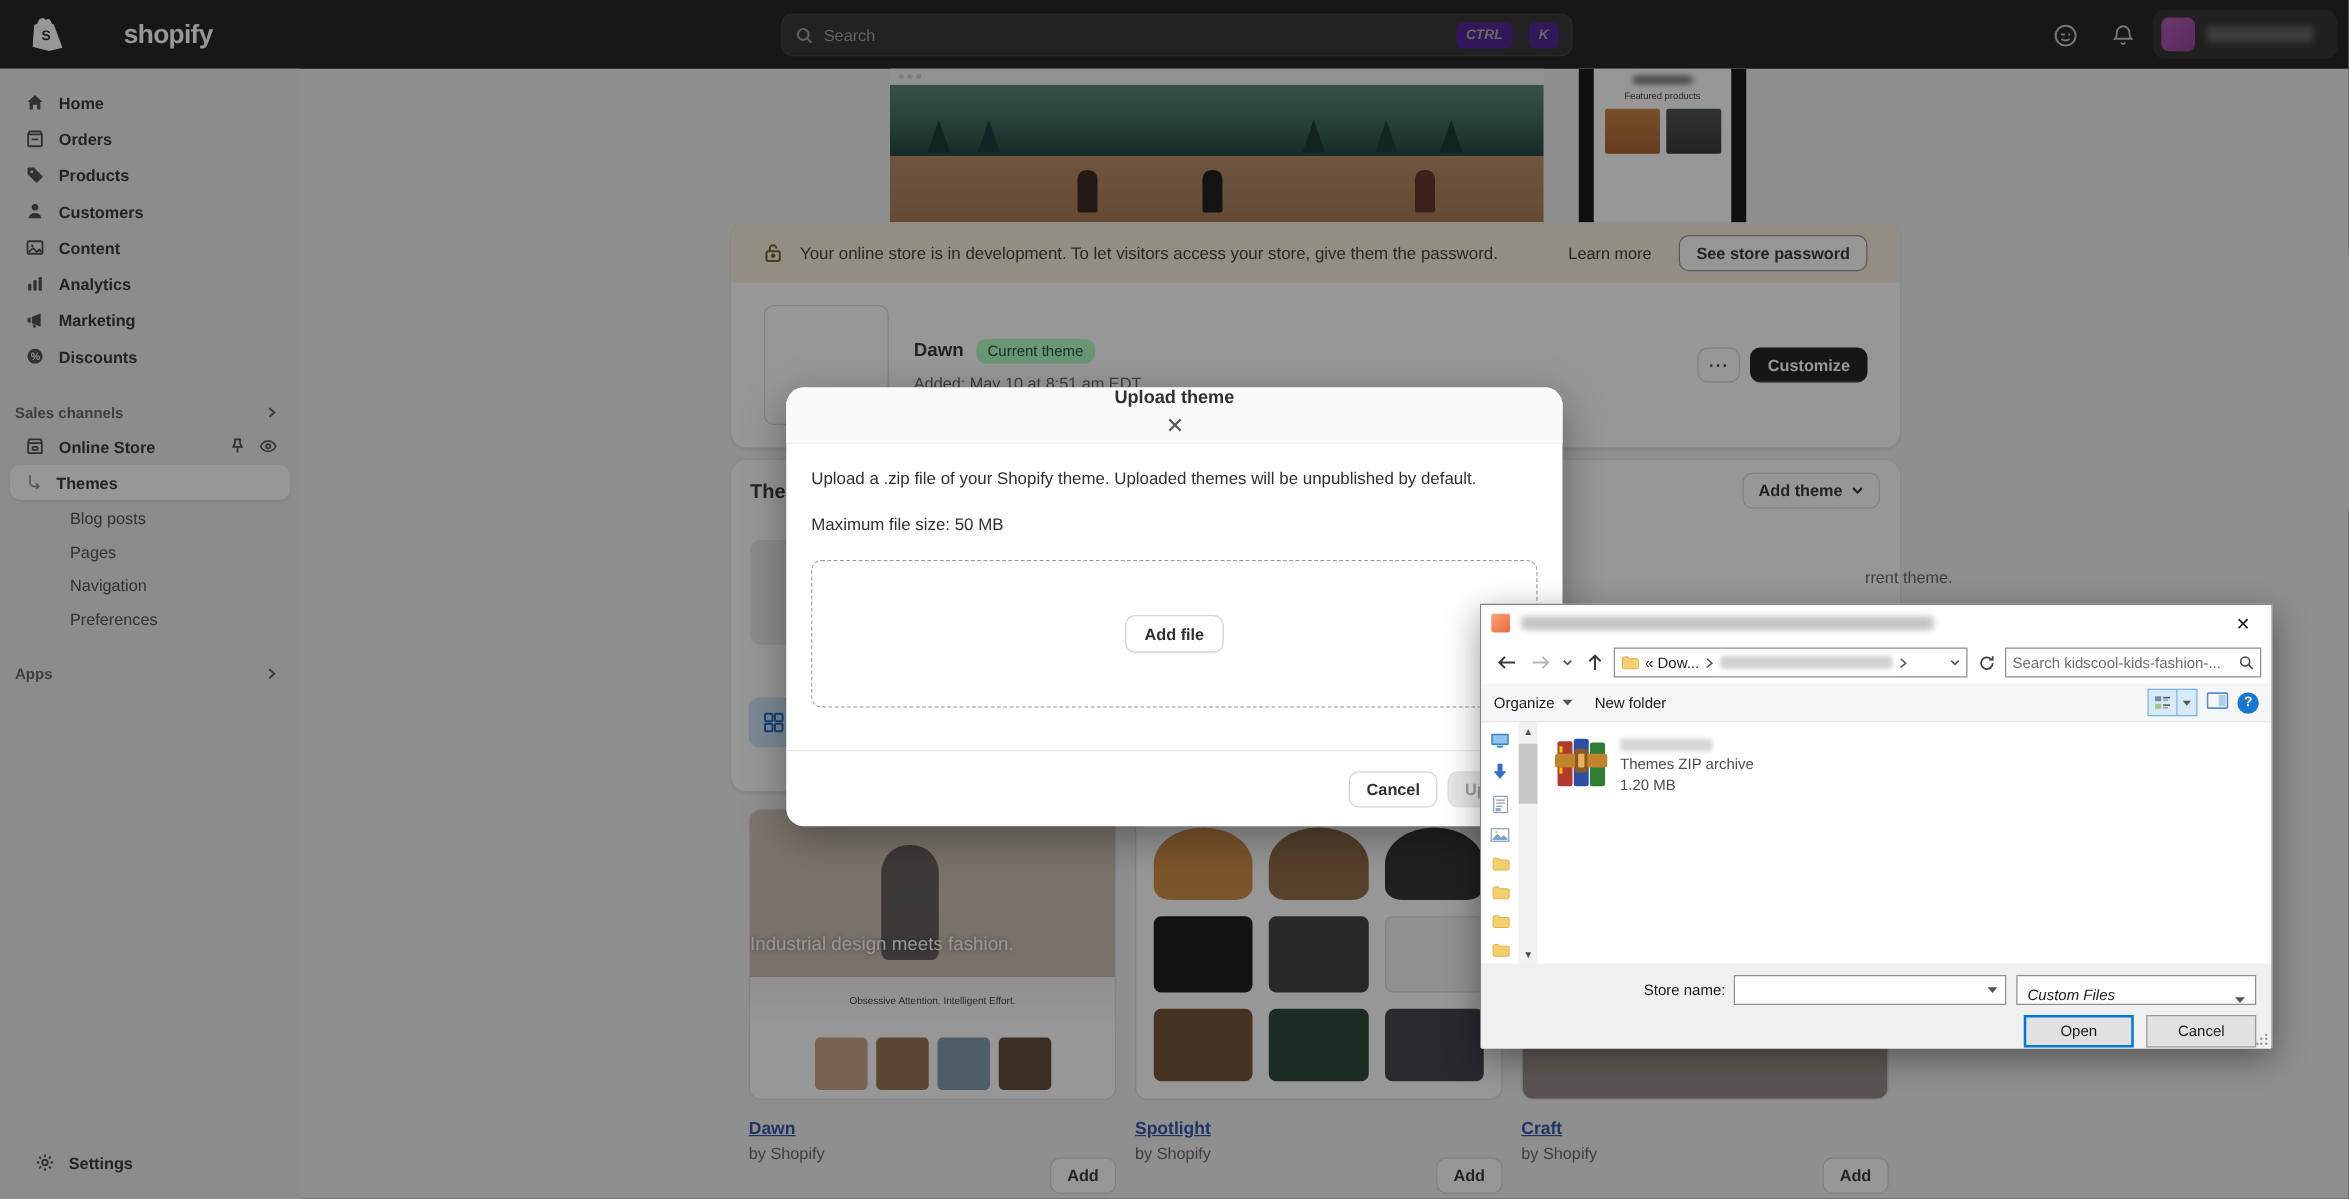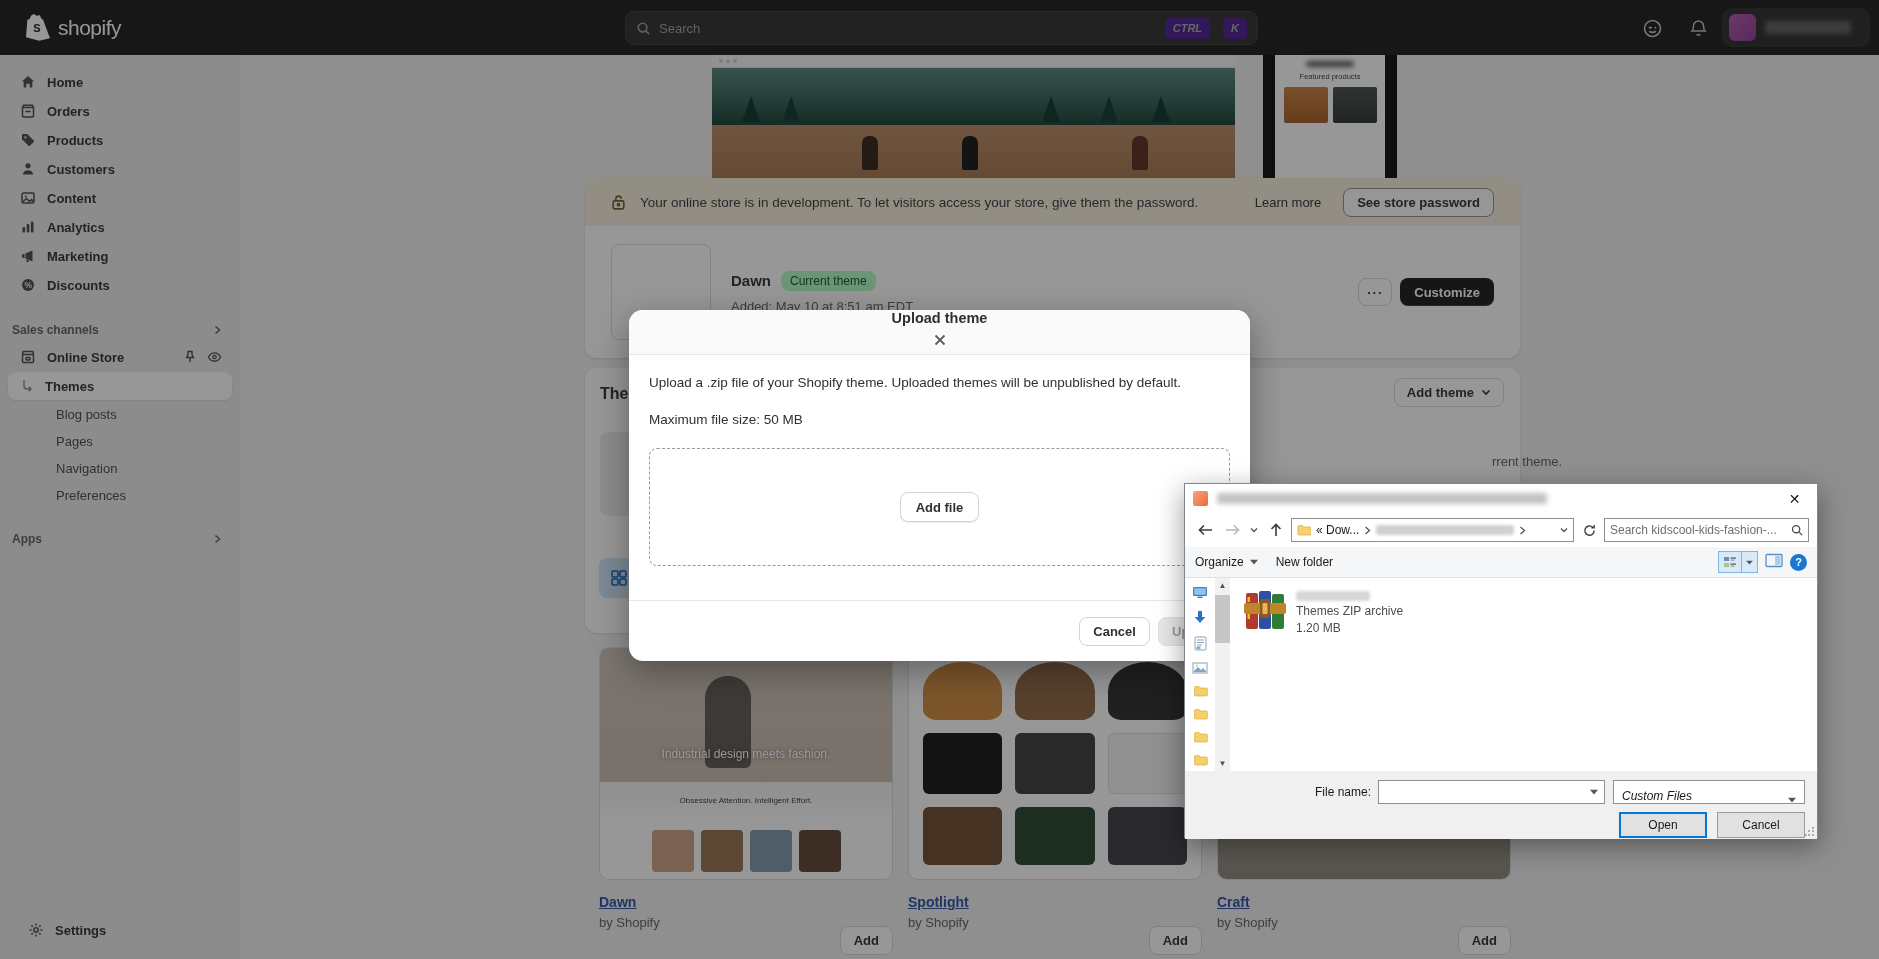--- a/index.html
+++ b/index.html
@@ -4,21 +4,21 @@
 <style>
   * { margin:0; padding:0; box-sizing:border-box; }
   html,body { width:1879px; height:959px; overflow:hidden; background:#000;
     font-family:"Liberation Sans", sans-serif; }
   .app { position:relative; width:1879px; height:959px; background:#f1f1f1; overflow:hidden; }
 
   
   .topbar { position:absolute; left:0; top:0; width:100%; height:55px; background:#1b1b1b; z-index:1; }
   .brand { position:absolute; left:26px; top:14px; display:flex; align-items:center; gap:8px; }
   .bag { width:24px; height:27px; }
-  .brand-name { color:#fff; font-size:21px; font-weight:400; letter-spacing:-0.5px; }
+  .brand-name { color:#fff; font-size:21px; font-weight:700; letter-spacing:-0.5px;margin-left:41px; }
   .search-pill { position:absolute; left:625px; top:11px; width:633px; height:34px; background:#2f2f2f;
     border:1px solid #3c3c3c; border-radius:9px; display:flex; align-items:center; padding:0 10px; gap:8px; }
   .search-pill .ph { color:#a0a0a0; font-size:13px; flex:1; }
   .kbd { background:#4c1d95; color:#ababab; font-size:11px; font-weight:600; border-radius:5px;
     height:21px; padding:0 8px; display:flex; align-items:center; margin-left:5px;font-style:italic; }
   .top-ic { position:absolute; top:14px; width:28px; height:28px; display:flex; align-items:center; justify-content:center; }
   .chip { position:absolute; left:1722px; top:8px; width:148px; height:39px; background:#2c2c2c;
     border-radius:10px; display:flex; align-items:center; padding:0 7px; gap:9px; }
   .avatar { width:27px; height:27px; border-radius:6px; background:linear-gradient(135deg,#b553b0,#8d3f96); }
   .blurbar { background:#5f5f5f; border-radius:3px; filter:blur(2.5px); }
@@ -86,21 +86,21 @@
 
   .pop-row { position:absolute; left:359px; top:592px; display:flex; gap:15px; }
   .pop-card { width:294px; }
   .pop-img { height:233px; border-radius:10px; border:1px solid #dcdcdc; overflow:hidden; position:relative; background:#fff; }
   .pop-name-row { display:flex; margin-top:14px; align-items:flex-start; }
   .pop-name { font-size:14px; font-weight:600; color:#2c50a7; text-decoration:underline; }
   .pop-by { font-size:13px; color:#616161; margin-top:5px; }
   .btn-add { margin-left:auto; height:29px; padding:0 13px; background:#fff; border:1px solid #d6d6d6;
     border-radius:8px; font-size:13px; font-weight:600; color:#303030; display:flex; align-items:center;margin-top:32px; }
   .dawn-img { background:linear-gradient(180deg,#cfc3b8 0%,#c8bbae 58%,#f2f1ef 58%,#fff 76%); }
-  .cap1 { position:absolute; top:43%; width:100%; text-align:center; font-size:12px; color:#fff; text-shadow:0 0 4px rgba(0,0,0,.5); }
+  .cap1 { position:absolute; top:43%; width:100%; text-align:left; font-size:15px; color:#fff; text-shadow:0 0 4px rgba(0,0,0,.5); }
   .cap2 { position:absolute; top:64%; width:100%; text-align:center; font-size:8px; color:#3a3a3a; }
   .woman { position:absolute; left:36%; top:12%; width:46px; height:92px; background:#distinct; background:#4b4644; border-radius:22px 22px 6px 6px; opacity:.85; }
   .prod-strip { position:absolute; bottom:0; width:100%; height:56px; background:#fff; display:flex; gap:7px;
     align-items:center; justify-content:center; }
   .prod-strip div { width:42px; height:42px; border-radius:4px; }
   .spot-grid { position:absolute; inset:14px; display:grid; grid-template-columns:repeat(3,1fr); gap:13px; }
   .spot-grid div { border-radius:6px; }
   .craft-img { background:linear-gradient(180deg,#a9a29a 0%,#b9b2a8 55%,#8d857c 100%); }
   .pot { position:absolute; left:40%; top:40%; width:56px; height:48px; border-radius:10px 10px 22px 22px; background:#d8d2c8; }
 
@@ -643,21 +643,21 @@
             <div class="blurbar" style="width:74px;height:10px;background:#d6d6d6;filter:blur(1.5px);margin-top:3px"></div>
             <div class="type">Themes ZIP archive</div>
             <div class="size">1.20 MB</div>
           </div>
         </div>
       </div>
     </div>
 
     <div class="w-foot">
       <div class="w-frow1">
-        <span class="w-fname-label">File name:</span>
+        <span class="w-fname-label">Store name:</span>
         <div class="w-namebox">
           <span class="sp"></span>
           <span style="width:20px;display:flex;justify-content:center">
             <svg width="8" height="6" viewBox="0 0 8 6">
                 <path d="M0 .8h8L4 5.4Z" fill="#555"></path>
               </svg>
           </span>
         </div>
         <div class="w-typebox">
           <span class="lbl">Custom Files</span>

